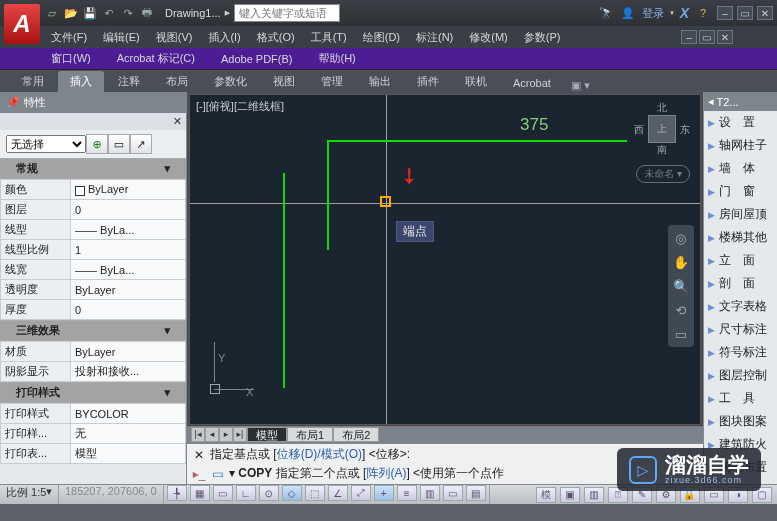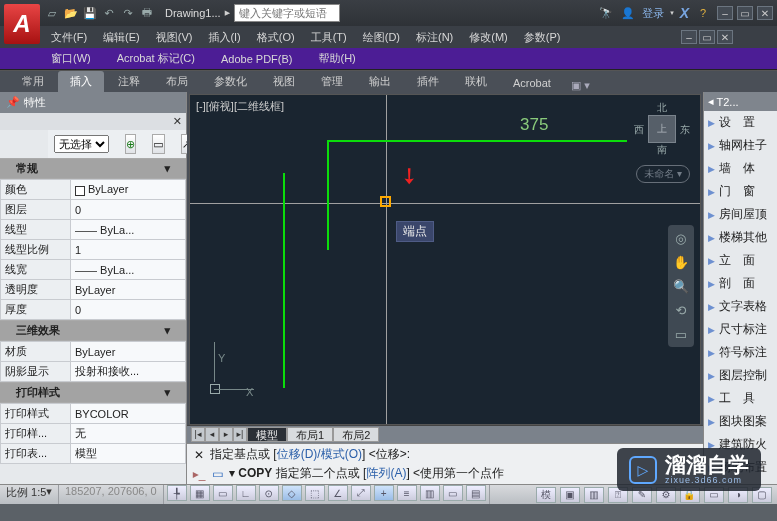--- a/index.html
+++ b/index.html
@@ -30,21 +30,21 @@
   .ribbontab { padding: 3px 12px; color: #d0d0d0; border-radius: 3px 3px 0 0; }
   .ribbontab.active { background: #7f858d; color: #fff; }
   
   
   .main { display: flex; height: 392px; position: relative; }
   
   
   .propspanel { width: 187px; background: #e6e9ec; border-right: 1px solid #888; display: flex; flex-direction: column; color: #222; }
   .props-title { background: #7f858d; color: #fff; padding: 3px 6px; display:flex;align-items:center;gap:4px; }
   .props-closebar { text-align:right; padding:2px 4px; color:#333; background:#dcdfe3; }
-  .props-head { background: #eceff2; padding: 4px 6px; display:flex; gap:16px; align-items:center;margin-left:48px; }
+  .props-head { background: #eceff2; padding: 4px 6px; display:flex; gap:0; align-items:center; }
   .props-head select { width: 80px; font-size:11px; height:18px; }
   .props-head-btn { width:22px;height:20px;border:1px solid #aaa;background:linear-gradient(#fff,#e0e3e7);display:flex;align-items:center;justify-content:center;font-size:11px; }
   .props-section { background:#a3a3a3; padding:2px 16px; font-weight:bold; border-top:1px solid #aaa; border-bottom:1px solid #aaa; display:flex;justify-content:space-between;align-items:center; }
   .props-grid { border-collapse:collapse; width:100%; font-size:11px; }
   .props-grid td { border:1px solid #c8cbd0; padding:2px 4px; background:#f7f9fb; height:18px; }
   .props-grid td:first-child { width:70px; background:#eceff2; }
   .bylayer-swatch { display:inline-block;width:10px;height:10px;border:1px solid #333;background:#fff;margin-right:3px;vertical-align:middle; }
   
   
   .canvas-wrap { flex: 1; display:flex;flex-direction:column; background:#4a4f57; position:relative; }

